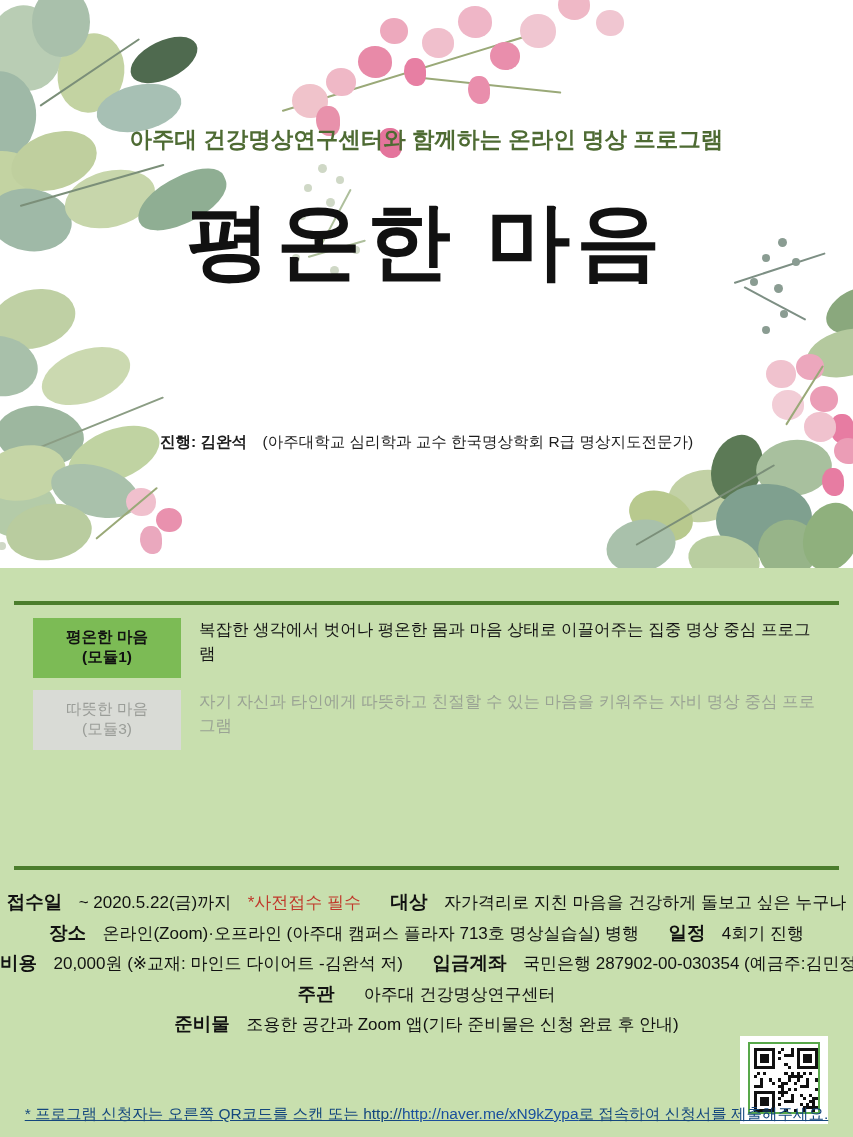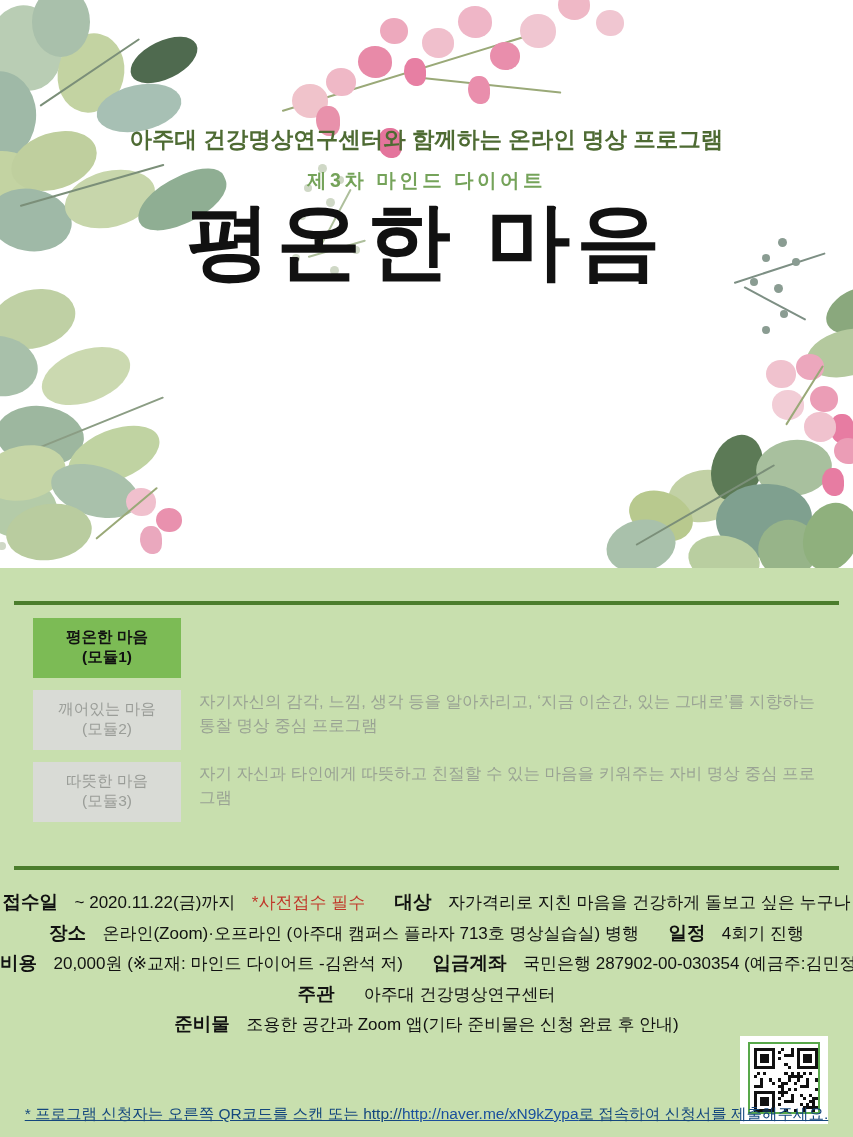--- a/index.html
+++ b/index.html
@@ -343,65 +343,63 @@
     <div class="leaf" style="left:150px; top:96px;  width:60px; height:58px; background:#97b489; transform:rotate(-30deg);"></div>
     <div class="leaf" style="left:196px; top:78px;  width:54px; height:70px; background:#8fb07d; transform:rotate(20deg);"></div>
     <div class="stem" style="left:28px;  top:120px; width:160px; transform:rotate(-30deg); background:#7b8f79;"></div>
     <div class="bloom" style="left:196px; top:-12px; width:32px; height:30px; background:#f0c2ce;"></div>
     <div class="bloom" style="left:226px; top:14px;  width:28px; height:26px; background:#eb9db6;"></div>
     <div class="bud" style="left:214px; top:44px;  width:22px; height:28px; background:#e77ca2;"></div>
   </div>
 
   <div class="head-line1">아주대 건강명상연구센터와 함께하는 온라인 명상 프로그램</div>
 
-  <div class="head-line2">제3차 마인드 다이어트</div>
 
   <div class="title-main">평온한 마음</div>
 
   <div class="sched">
   </div>
 
+  <div class="presenter">
+    <span class="lead">진행: 김완석</span>
+    <span class="gap-sm"></span>
+    <span>(아주대학교 심리학과 교수 한국명상학회 R급 명상지도전문가)</span>
+  </div>
 
   <div class="green-panel"></div>
   <div class="rule rule-top"></div>
   <div class="rule rule-bottom"></div>
 
   <div class="modules">
 
     <div class="module-row">
       <div class="module-label active">
         <div>평온한 마음</div>
         <div>(모듈1)</div>
       </div>
+      <div class="module-desc active">복잡한 생각에서 벗어나 평온한 몸과 마음 상태로 이끌어주는 집중 명상 중심 프로그램</div>
     </div>
 
-    <div class="module-row">
-      <div class="module-label muted">
-        <div>깨어있는 마음</div>
-        <div>(모듈2)</div>
-      </div>
-      <div class="module-desc muted">자기자신의 감각, 느낌, 생각 등을 알아차리고, ‘지금 이순간, 있는 그대로’를 지향하는 통찰 명상 중심 프로그램</div>
-    </div>
 
     <div class="module-row">
       <div class="module-label muted">
         <div>따뜻한 마음</div>
         <div>(모듈3)</div>
       </div>
       <div class="module-desc muted">자기 자신과 타인에게 따뜻하고 친절할 수 있는 마음을 키워주는 자비 명상 중심 프로그램</div>
     </div>
 
   </div>
 
   <div class="info">
 
     <div class="info-line">
       <span class="k">접수일</span>
       <span class="gap-sm"></span>
-      <span class="v">~ 2020.11.22(금)까지</span>
+      <span class="v">~ 2020.5.22(금)까지</span>
       <span class="gap-sm"></span>
       <span class="req">*사전접수 필수</span>
       <span class="gap-md"></span>
       <span class="k">대상</span>
       <span class="gap-sm"></span>
       <span class="v">자가격리로 지친 마음을 건강하게 돌보고 싶은 누구나</span>
     </div>
 
     <div class="info-line">
       <span class="k">장소</span>

